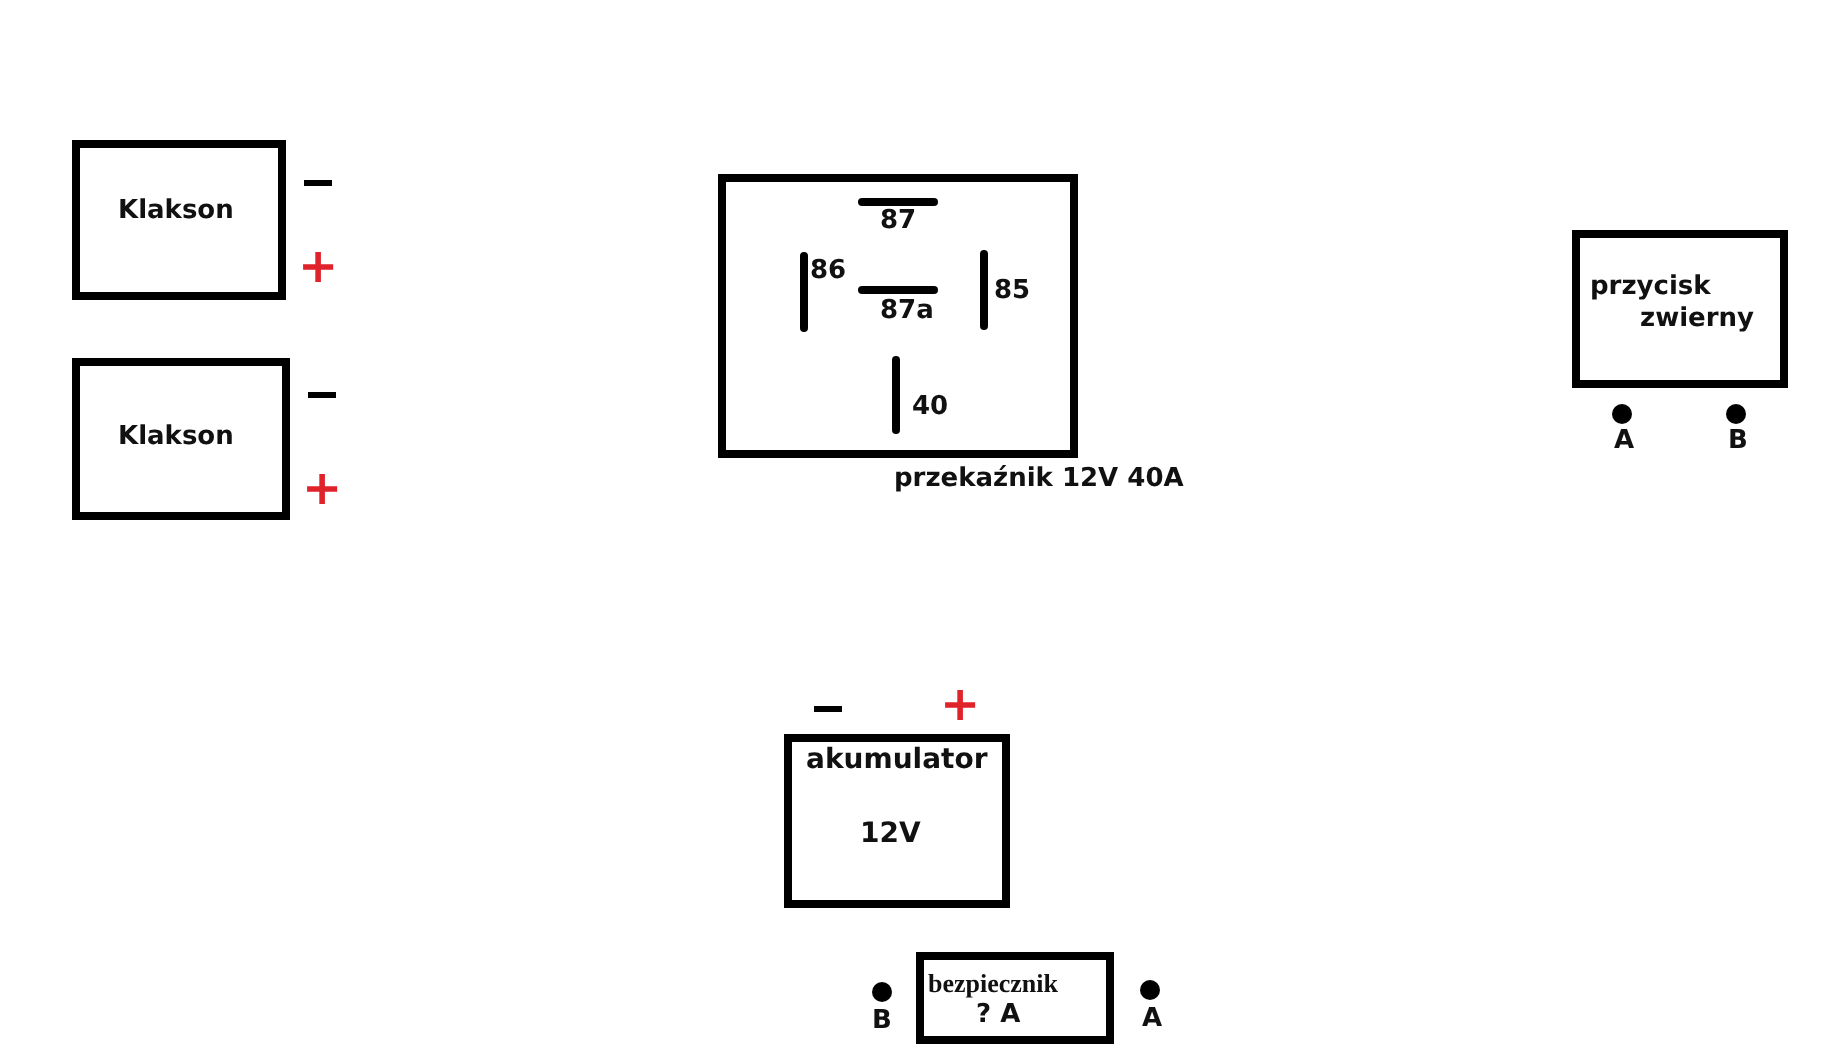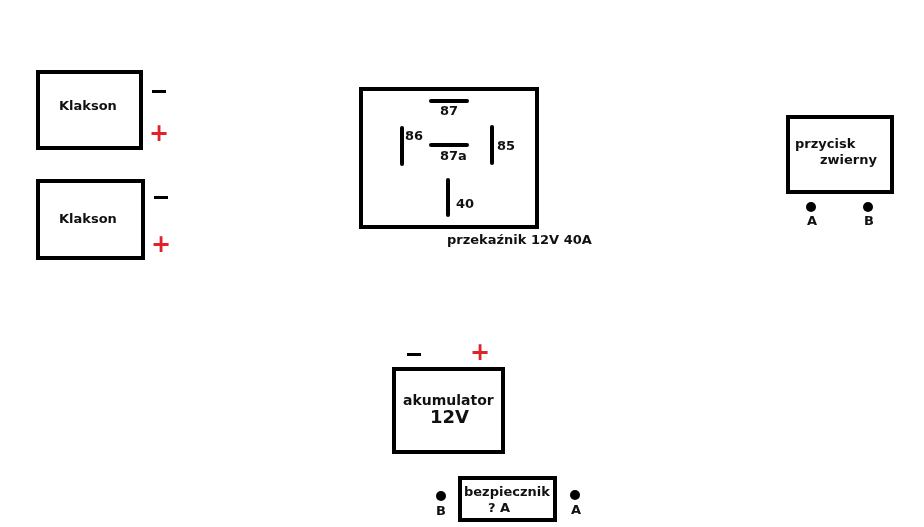--- a/index.html
+++ b/index.html
@@ -44,22 +44,22 @@
 <div class="txt" style="left:795px;top:136px;">przycisk</div>
 <div class="txt" style="left:795px;top:152px;margin-left:25px;">zwierny</div>
 <div class="dot" style="left:806px;top:202px;"></div>
 <div class="txt" style="left:807px;top:213px;">A</div>
 <div class="dot" style="left:863px;top:202px;"></div>
 <div class="txt" style="left:864px;top:213px;">B</div>
 
 <div class="minus" style="left:407px;top:353px;width:14px;"></div>
 <div class="plus" style="left:470px;top:340px;">+</div>
 <div class="box" style="left:392px;top:367px;width:113px;height:87px;"></div>
-<div class="txt" style="left:403px;top:392px;font-size:14px;">akumulator</div>
-<div class="txt" style="left:430px;top:409px;font-size:18px;">12V</div>
+<div class="txt" style="left:403px;top:372px;font-size:14px;">akumulator</div>
+<div class="txt" style="left:430px;top:409px;font-size:14px;">12V</div>
 
 <div class="dot" style="left:436px;top:491px;"></div>
 <div class="txt" style="left:436px;top:503px;">B</div>
 <div class="box" style="left:458px;top:476px;width:99px;height:46px;"></div>
-<div class="txt" style="left:464px;top:484px;">bezpiecznik</div>
+<div class="txt" style="left:464px;top:484px;font-family:Liberation Serif, serif;">bezpiecznik</div>
 <div class="txt" style="left:488px;top:500px;">? A</div>
 <div class="dot" style="left:570px;top:490px;"></div>
 <div class="txt" style="left:571px;top:502px;">A</div>
 
 </body></html>

